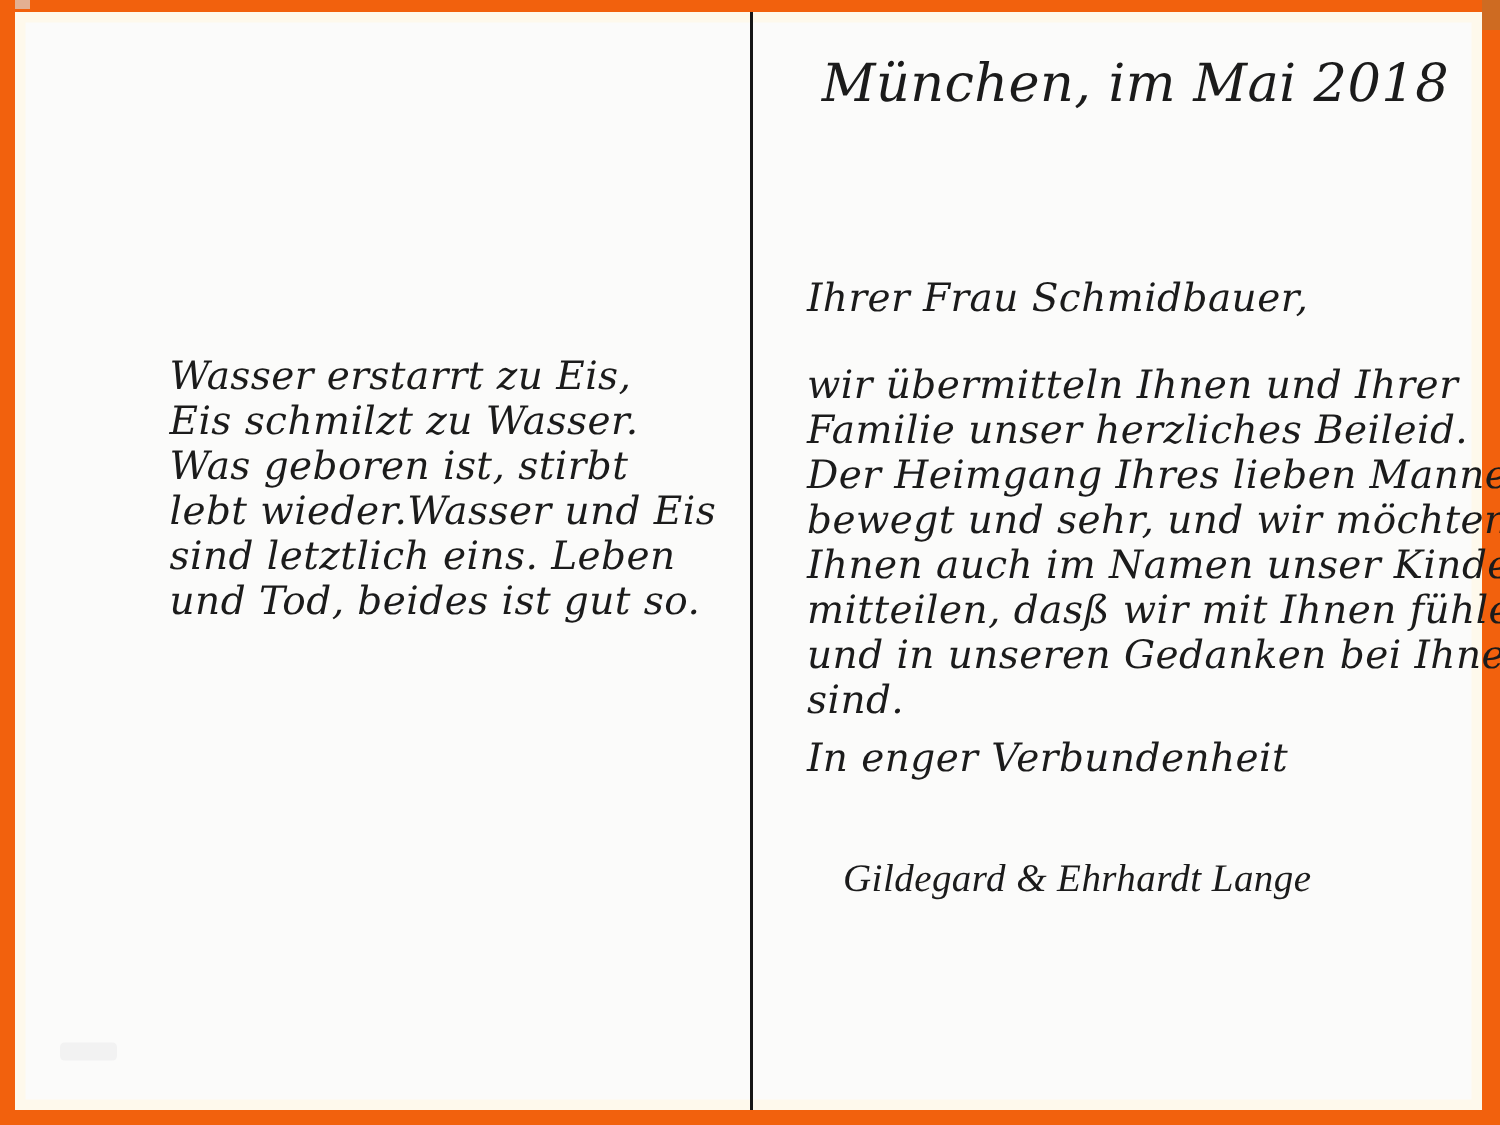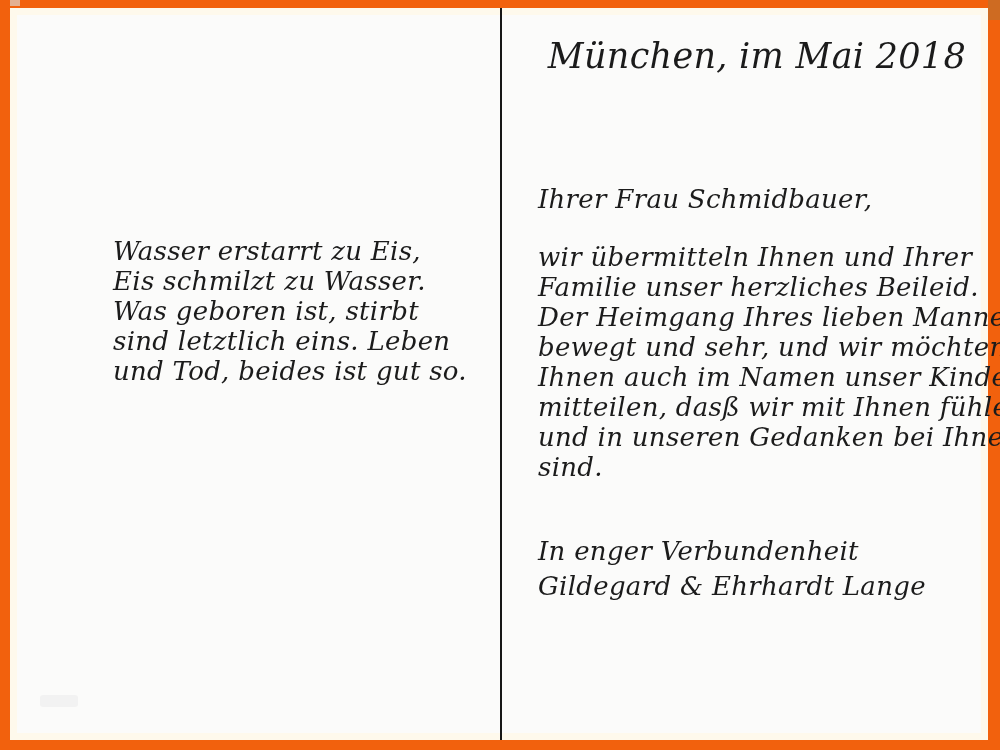--- a/index.html
+++ b/index.html
@@ -56,22 +56,22 @@
     position: absolute;
     font-size: 26px;
     line-height: 30px;
     letter-spacing: 0.3px;
     white-space: nowrap;
   }
   .poem      { left: 113px; top: 236px; }
   .dateline  { top: 41px;  right: 34px; font-size: 35px; }
   .salutation{ left: 538px; top: 184px; }
   .body-block{ left: 538px; top: 242px; }
-  .closing   { left: 538px; top: 536px; }
-  .signature { left: 538px; top: 571px; }
+  .closing   { left: 538px; top: 491px; }
+  .signature { left: 562px; top: 571px; font-family: Liberation Serif, serif; }
   .watermark {
     position: absolute;
     left: 40px;
     top: 695px;
     width: 38px;
     height: 12px;
     background: #F2F2F2;
     border-radius: 3px;
   }
 </style>
@@ -82,20 +82,21 @@
 
   <div class="corner-square"></div>
   <div class="corner-notch"></div>
 
   <div class="inner"></div>
 
   <div class="txt poem">
     <div>Wasser erstarrt zu Eis,</div>
     <div>Eis schmilzt zu Wasser.</div>
     <div>Was geboren ist, stirbt</div>
+    <div>lebt wieder.Wasser und Eis</div>
     <div>sind letztlich eins. Leben</div>
     <div>und Tod, beides ist gut so.</div>
   </div>
 
   <div class="divider"></div>
 
   <div class="txt dateline">München, im Mai 2018</div>
 
   <div class="txt salutation">Ihrer Frau Schmidbauer,</div>
 

